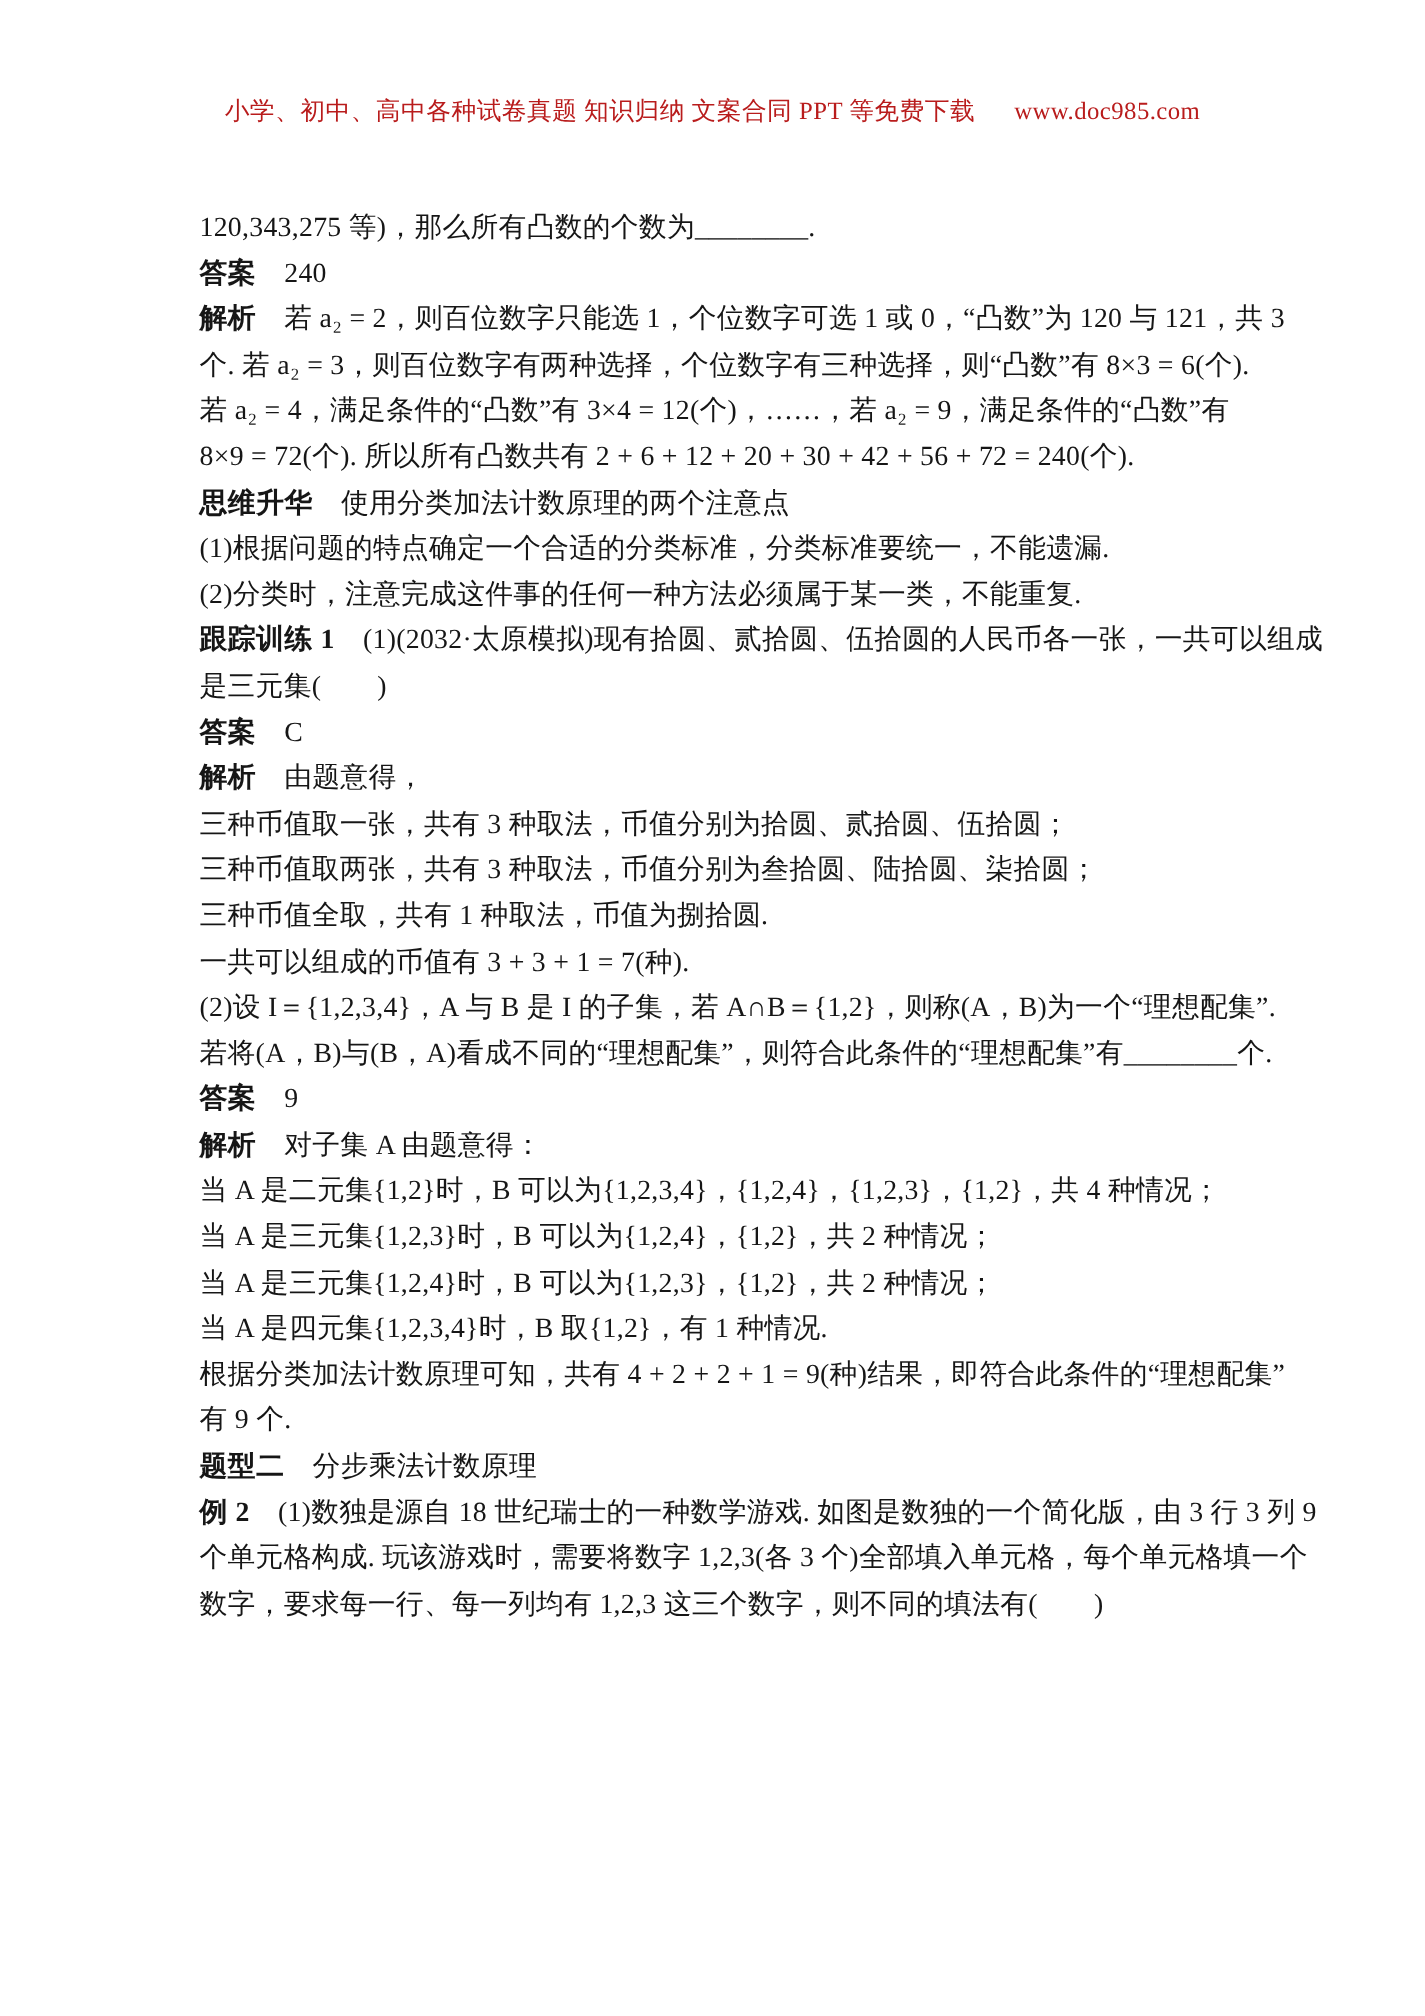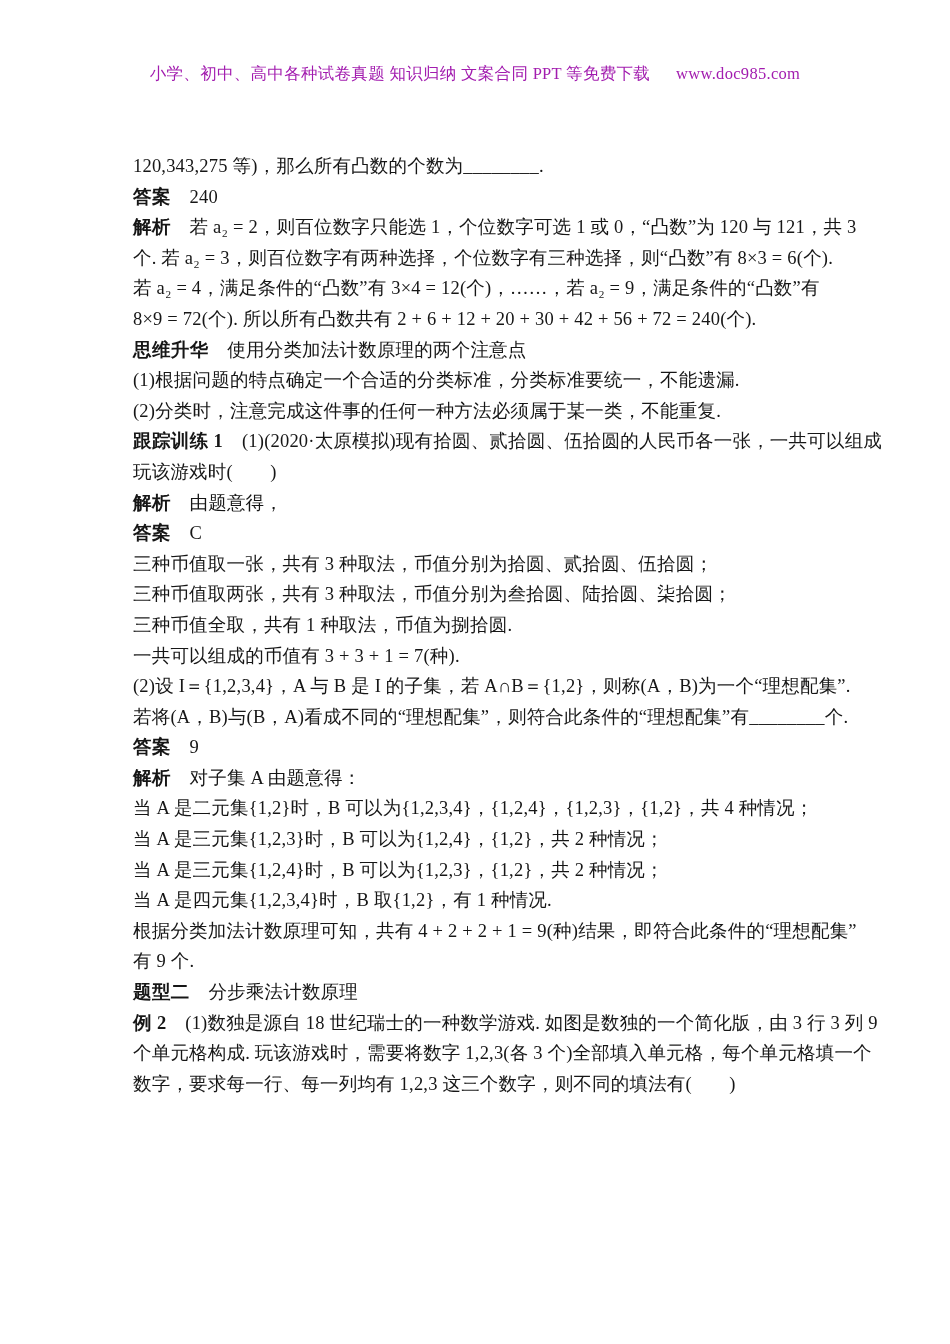--- a/index.html
+++ b/index.html
@@ -16,27 +16,27 @@
   .page-header {
     position: absolute;
     top: 63px;
     left: 0;
     width: 950px;
     display: flex;
     justify-content: center;
     align-items: baseline;
     gap: 26px;
     font-size: 16.5px;
-    color: #a21caf;
+    color: #b91c1c;
     letter-spacing: 0.3px;
     white-space: pre;
   }
   .doc-body {
     position: absolute;
-    top: 151px;
+    top: 137px;
     left: 133px;
     width: 694px;
   }
   .line {
     height: 30.6px;
     line-height: 30.6px;
     font-size: 18.5px;
     color: #161616;
     white-space: pre;
     letter-spacing: 0.2px;
@@ -58,24 +58,24 @@
 <div class="doc-body">
     <div class="line"><span class="seg">120,343,275 等)，那么所有凸数的个数为________.</span></div>
     <div class="line"><span class="seg bold">答案</span><span class="seg">　240</span></div>
     <div class="line"><span class="seg bold">解析</span><span class="seg">　若 a₂ = 2，则百位数字只能选 1，个位数字可选 1 或 0，“凸数”为 120 与 121，共 3</span></div>
     <div class="line"><span class="seg">个. 若 a₂ = 3，则百位数字有两种选择，个位数字有三种选择，则“凸数”有 8×3 = 6(个).</span></div>
     <div class="line"><span class="seg">若 a₂ = 4，满足条件的“凸数”有 3×4 = 12(个)，……，若 a₂ = 9，满足条件的“凸数”有</span></div>
     <div class="line"><span class="seg">8×9 = 72(个). 所以所有凸数共有 2 + 6 + 12 + 20 + 30 + 42 + 56 + 72 = 240(个).</span></div>
     <div class="line"><span class="seg bold">思维升华</span><span class="seg">　使用分类加法计数原理的两个注意点</span></div>
     <div class="line"><span class="seg">(1)根据问题的特点确定一个合适的分类标准，分类标准要统一，不能遗漏.</span></div>
     <div class="line"><span class="seg">(2)分类时，注意完成这件事的任何一种方法必须属于某一类，不能重复.</span></div>
-    <div class="line"><span class="seg bold">跟踪训练 1</span><span class="seg">　(1)(2020·太原模拟)现有拾圆、贰拾圆、伍拾圆的人民币各一张，一共可以组成</span></div>
-    <div class="line"><span class="seg">玩该游戏时(　　)</span></div>
+    <div class="line"><span class="seg bold">跟踪训练 1</span><span class="seg">　(1)(2032·太原模拟)现有拾圆、贰拾圆、伍拾圆的人民币各一张，一共可以组成</span></div>
+    <div class="line"><span class="seg">是三元集(　　)</span></div>
+    <div class="line"><span class="seg bold">答案</span><span class="seg">　C</span></div>
     <div class="line"><span class="seg bold">解析</span><span class="seg">　由题意得，</span></div>
-    <div class="line"><span class="seg bold">答案</span><span class="seg">　C</span></div>
     <div class="line"><span class="seg">三种币值取一张，共有 3 种取法，币值分别为拾圆、贰拾圆、伍拾圆；</span></div>
     <div class="line"><span class="seg">三种币值取两张，共有 3 种取法，币值分别为叁拾圆、陆拾圆、柒拾圆；</span></div>
     <div class="line"><span class="seg">三种币值全取，共有 1 种取法，币值为捌拾圆.</span></div>
     <div class="line"><span class="seg">一共可以组成的币值有 3 + 3 + 1 = 7(种).</span></div>
     <div class="line"><span class="seg">(2)设 I＝{1,2,3,4}，A 与 B 是 I 的子集，若 A∩B＝{1,2}，则称(A，B)为一个“理想配集”.</span></div>
     <div class="line"><span class="seg">若将(A，B)与(B，A)看成不同的“理想配集”，则符合此条件的“理想配集”有________个.</span></div>
     <div class="line"><span class="seg bold">答案</span><span class="seg">　9</span></div>
     <div class="line"><span class="seg bold">解析</span><span class="seg">　对子集 A 由题意得：</span></div>
     <div class="line"><span class="seg">当 A 是二元集{1,2}时，B 可以为{1,2,3,4}，{1,2,4}，{1,2,3}，{1,2}，共 4 种情况；</span></div>
     <div class="line"><span class="seg">当 A 是三元集{1,2,3}时，B 可以为{1,2,4}，{1,2}，共 2 种情况；</span></div>

